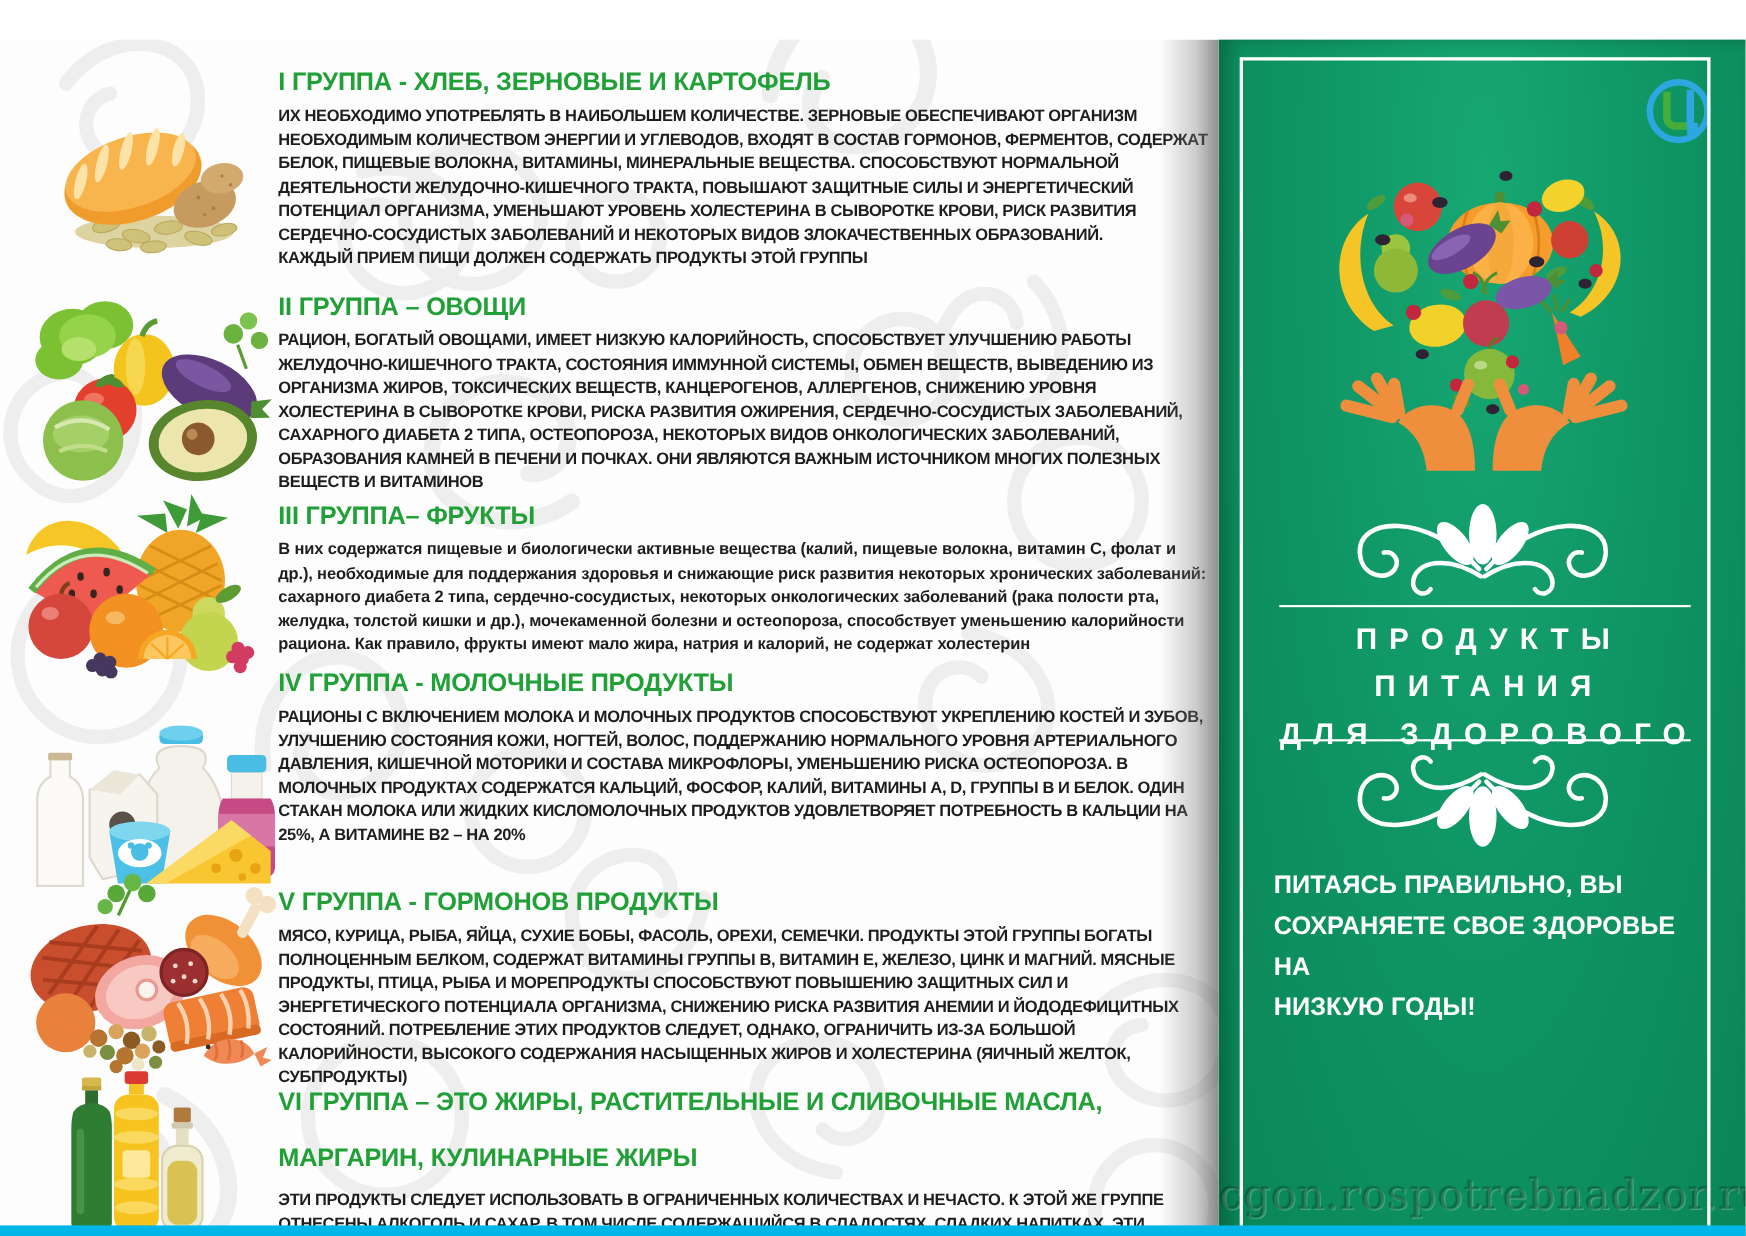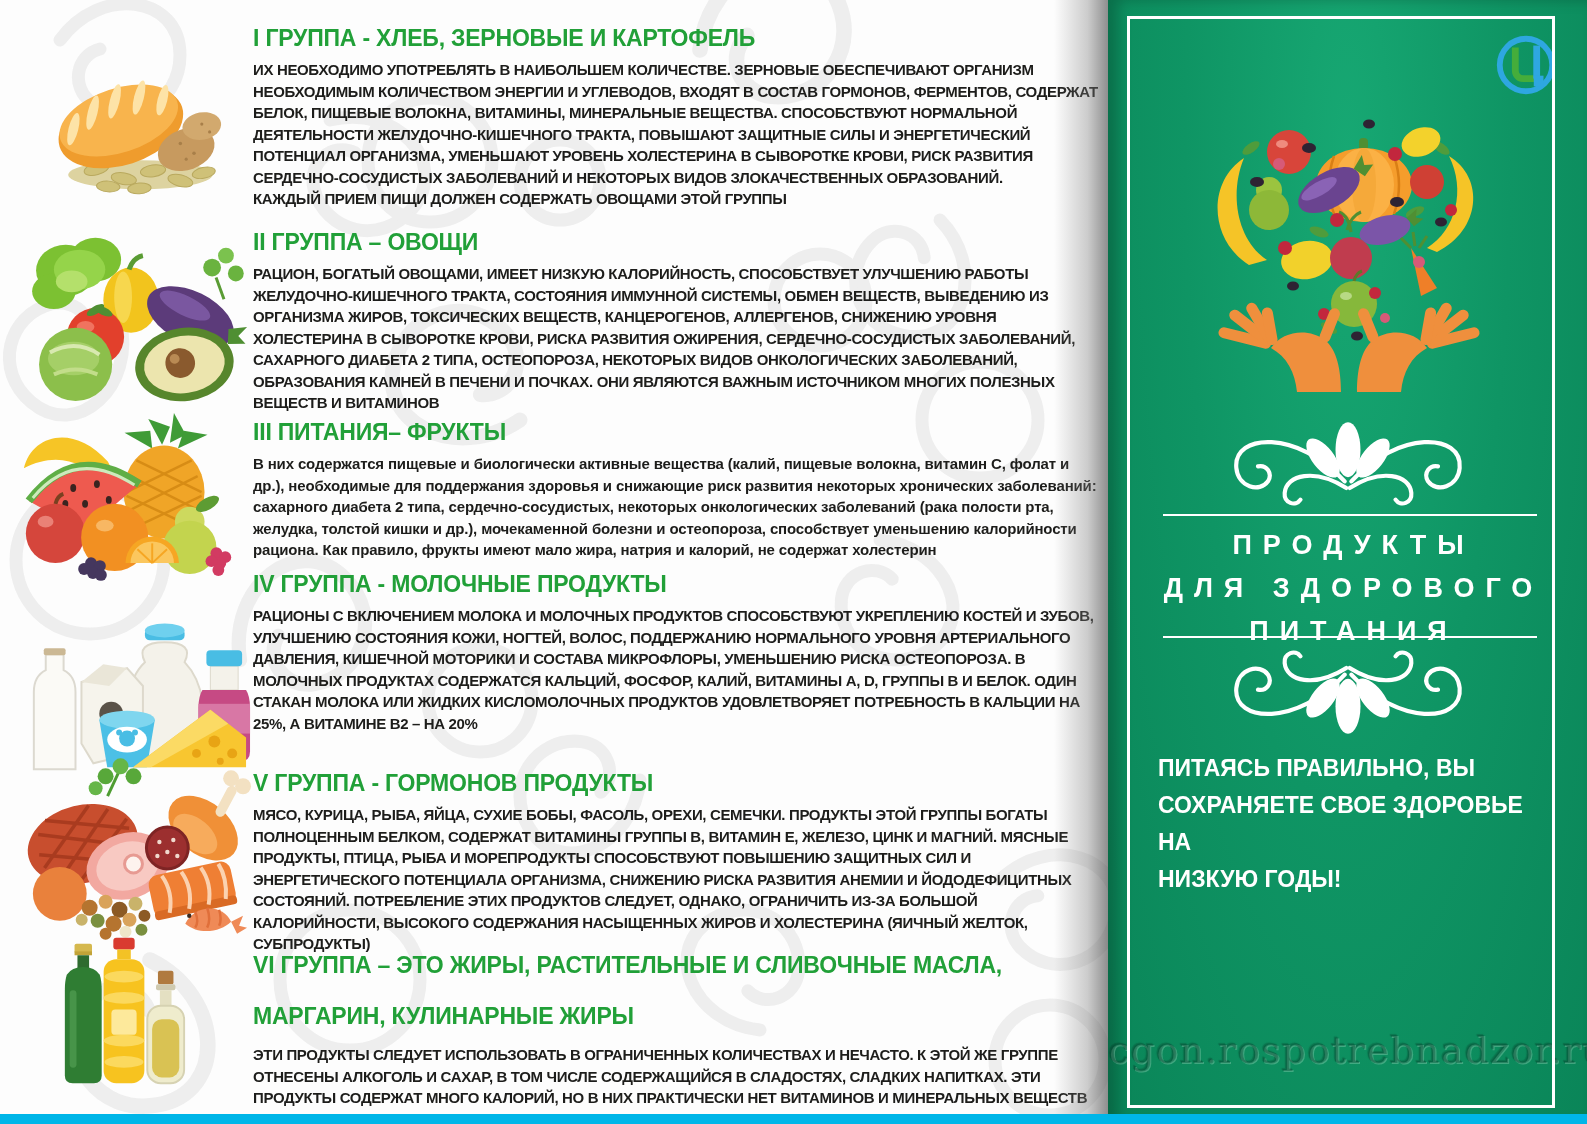--- a/index.html
+++ b/index.html
@@ -1,18 +1,18 @@
 <!DOCTYPE html>
 <html lang="ru"><head>
 <meta charset="utf-8">
 <style>
   html,body{margin:0;padding:0;background:#fff;}
   body{width:1587px;height:1124px;position:relative;overflow:hidden;
        font-family:"Liberation Sans",sans-serif;-webkit-font-smoothing:antialiased;}
-  .poster{position:absolute;inset:0;}
+  .poster{position:absolute;inset:0;margin-top:36px;}
 
   
   .left-page{position:absolute;left:0;top:0;width:1108px;height:1124px;background:#fdfdfd;overflow:hidden;}
   .damask{position:absolute;left:0;top:0;opacity:.85;}
   .fold-shadow{position:absolute;top:0;right:0;width:54px;height:100%;
       background:linear-gradient(90deg,rgba(0,0,0,0) 0%,rgba(125,125,125,.38) 62%,rgba(75,75,75,.62) 100%);}
   .group{position:absolute;left:0;width:1108px;padding-left:253px;box-sizing:border-box;}
   .group h2{margin:0 0 7px 0;font-size:23px;line-height:27px;font-weight:bold;
       color:#21a038;letter-spacing:-.2px;max-width:820px;}
   .group h2.tall{line-height:51px;margin-bottom:2px;}
@@ -72,21 +72,21 @@
         <circle cx="1050" cy="1060" r="55"></circle>
           <circle cx="560" cy="180" r="40"></circle>
         <circle cx="820" cy="300" r="46"></circle>
           <circle cx="480" cy="700" r="52"></circle>
       </g>
     </svg>
 
     <section class="group" style="top:25px">
       <h2>I ГРУППА - ХЛЕБ, ЗЕРНОВЫЕ И КАРТОФЕЛЬ</h2>
       <p>ИХ НЕОБХОДИМО УПОТРЕБЛЯТЬ В НАИБОЛЬШЕМ КОЛИЧЕСТВЕ. ЗЕРНОВЫЕ ОБЕСПЕЧИВАЮТ ОРГАНИЗМ НЕОБХОДИМЫМ КОЛИЧЕСТВОМ ЭНЕРГИИ И УГЛЕВОДОВ, ВХОДЯТ В СОСТАВ ГОРМОНОВ, ФЕРМЕНТОВ, СОДЕРЖАТ БЕЛОК, ПИЩЕВЫЕ ВОЛОКНА, ВИТАМИНЫ, МИНЕРАЛЬНЫЕ ВЕЩЕСТВА. СПОСОБСТВУЮТ НОРМАЛЬНОЙ ДЕЯТЕЛЬНОСТИ ЖЕЛУДОЧНО-КИШЕЧНОГО ТРАКТА, ПОВЫШАЮТ ЗАЩИТНЫЕ СИЛЫ И ЭНЕРГЕТИЧЕСКИЙ ПОТЕНЦИАЛ ОРГАНИЗМА, УМЕНЬШАЮТ УРОВЕНЬ ХОЛЕСТЕРИНА В СЫВОРОТКЕ КРОВИ, РИСК РАЗВИТИЯ СЕРДЕЧНО-СОСУДИСТЫХ ЗАБОЛЕВАНИЙ И НЕКОТОРЫХ ВИДОВ ЗЛОКАЧЕСТВЕННЫХ ОБРАЗОВАНИЙ.</p>
-      <p>КАЖДЫЙ ПРИЕМ ПИЩИ ДОЛЖЕН СОДЕРЖАТЬ ОВОЩАМИ ЭТОЙ ГРУППЫ</p>
+      <p>КАЖДЫЙ ПРИЕМ ПИЩИ ДОЛЖЕН СОДЕРЖАТЬ ПРОДУКТЫ ЭТОЙ ГРУППЫ</p>
     </section>
     <svg class="icon" style="left:38px;top:52px" width="195" height="150" viewBox="0 0 200 150">
       <ellipse cx="105" cy="124" rx="74" ry="15" fill="#ddd3a0"></ellipse>
       <g fill="#cfc178" stroke="#b9a95e" stroke-width="1">
         <ellipse cx="60" cy="118" rx="13" ry="6" transform="rotate(-15 60 118)"></ellipse>
         <ellipse cx="88" cy="128" rx="13" ry="6" transform="rotate(10 88 128)"></ellipse>
         <ellipse cx="118" cy="120" rx="13" ry="6" transform="rotate(-8 118 120)"></ellipse>
         <ellipse cx="146" cy="130" rx="13" ry="6" transform="rotate(14 146 130)"></ellipse>
         <ellipse cx="72" cy="136" rx="12" ry="5.5" transform="rotate(4 72 136)"></ellipse>
         <ellipse cx="170" cy="122" rx="12" ry="5.5" transform="rotate(-12 170 122)"></ellipse>
@@ -152,21 +152,21 @@
       <path d="M40,150 q22,-10 44,0" stroke="#c2dd8a" stroke-width="4" fill="none"></path>
       <g transform="rotate(-8 172 140)">
         <ellipse cx="172" cy="140" rx="50" ry="37" fill="#57862c"></ellipse>
         <ellipse cx="172" cy="140" rx="41" ry="29" fill="#ece5ae"></ellipse>
         <circle cx="168" cy="138" r="15" fill="#8a5a2e"></circle>
         <circle cx="163" cy="133" r="5" fill="#b98a54"></circle>
       </g>
     </svg>
 
     <section class="group" style="top:419px">
-      <h2>III ПИТАНИЯ– ФРУКТЫ</h2>
+      <h2>III ГРУППА– ФРУКТЫ</h2>
       <p class="sentence">В них содержатся пищевые и биологически активные вещества (калий, пищевые волокна, витамин С, фолат и др.), необходимые для поддержания здоровья и снижающие риск развития некоторых хронических заболеваний: сахарного диабета 2 типа, сердечно-сосудистых, некоторых онкологических заболеваний (рака полости рта, желудка, толстой кишки и др.), мочекаменной болезни и остеопороза, способствует уменьшению калорийности рациона. Как правило, фрукты имеют мало жира, натрия и калорий, не содержат холестерин</p>
     </section>
     <svg class="icon" style="left:14px;top:406px" width="232" height="175" viewBox="0 0 235 175">
       <path d="M95,55 C60,16 18,28 10,62 C40,46 70,52 92,80 C100,73 100,63 95,55 Z" fill="#f6c526"></path>
       <g>
         <g fill="#3f9b37">
           <path d="M150,38 l-14,-26 22,8 z"></path>
             <path d="M158,36 l4,-30 12,22 z"></path>
           <path d="M140,42 l-28,-16 26,-2 z"></path>
             <path d="M166,42 l30,-14 -24,-4 z"></path>
@@ -501,22 +501,22 @@
         <g transform="translate(360,0) scale(-1,1)">
           <path d="M176,88 C120,26 42,30 46,72 C48,95 74,102 84,88 C90,78 82,68 72,70"></path>
           <path d="M178,96 C140,72 106,80 104,102 C103,114 117,119 123,110"></path>
         </g>
       </g>
     </svg>
 
     <div class="rule r1"></div>
     <div class="panel-title">
       <div>ПРОДУКТЫ</div>
+      <div>ПИТАНИЯ</div>
       <div>ДЛЯ ЗДОРОВОГО</div>
-      <div>ПИТАНИЯ</div>
     </div>
     <div class="rule r2"></div>
 
     <svg class="flourish bottom" viewBox="0 0 360 120">
       <g fill="#fff">
         <ellipse cx="180" cy="50" rx="15" ry="33"></ellipse>
         <ellipse cx="150" cy="60" rx="13" ry="28" transform="rotate(-38 150 60)"></ellipse>
         <ellipse cx="210" cy="60" rx="13" ry="28" transform="rotate(38 210 60)"></ellipse>
       </g>
       <g stroke="#fff" stroke-width="5" fill="none" stroke-linecap="round">

